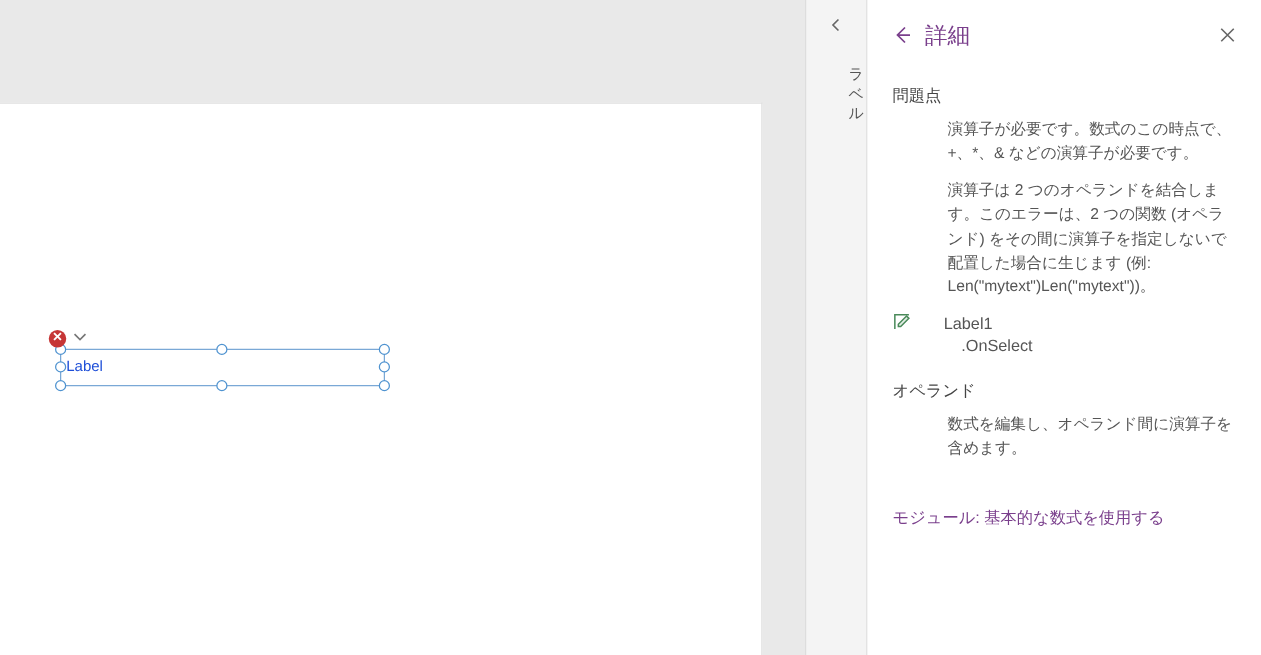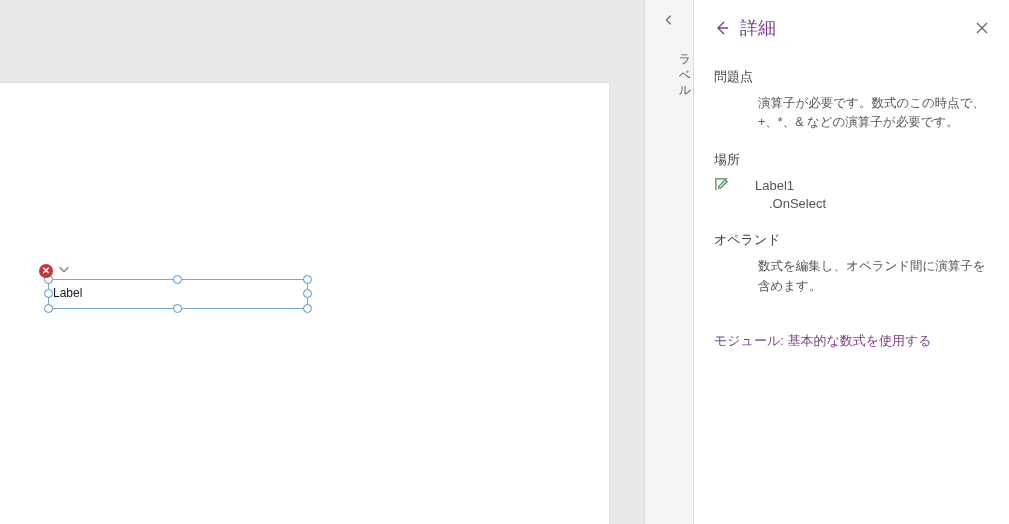--- a/index.html
+++ b/index.html
@@ -36,21 +36,21 @@
       top: 196px;
       width: 260px;
       height: 30px;
       border: 1px solid #7aa8d6;
     }
     .sel-control .label-text {
       position: absolute;
       left: 4px;
       top: 6px;
       font-size: 12px;
-      color: #0f172a;
+      color: #1d4ed8;
     }
     .handle {
       position: absolute;
       width: 9px;
       height: 9px;
       background: #fff;
       border: 1px solid #4f93d0;
       border-radius: 50%;
     }
     .h-tl { left: -5px; top: -5px; }
@@ -230,22 +230,22 @@
     <span class="details-title">詳細</span>
     <span class="close-x">
       <svg viewBox="0 0 14 14" fill="none" stroke="currentColor" stroke-width="1.3">
           <path d="M2 2l10 10M12 2L2 12"></path>
         </svg>
     </span>
   </div>
 
   <div class="section-h first">問題点</div>
   <div class="body-text">演算子が必要です。数式のこの時点で、+、*、&amp; などの演算子が必要です。</div>
-
-  <div class="section-h">場所</div>
+  <div class="body-text">演算子は 2 つのオペランドを結合します。このエラーは、2 つの関数 (オペランド) をその間に演算子を指定しないで配置した場合に生じます (例: Len("mytext")Len("mytext"))。</div>
+
   <div class="location-row">
     <span class="edit-icon">
       <svg viewBox="0 0 16 16" fill="none" stroke="currentColor" stroke-width="1.3">
         <path d="M2 14V2h12"></path>
           <path d="M5 10l7-7 2 2-7 7H5v-2z" fill="currentColor" fill-opacity="0.15"></path>
       </svg>
     </span>
     <div class="loc-lines">
       <div>Label1</div>
       <div class="loc-sub">.OnSelect</div>

